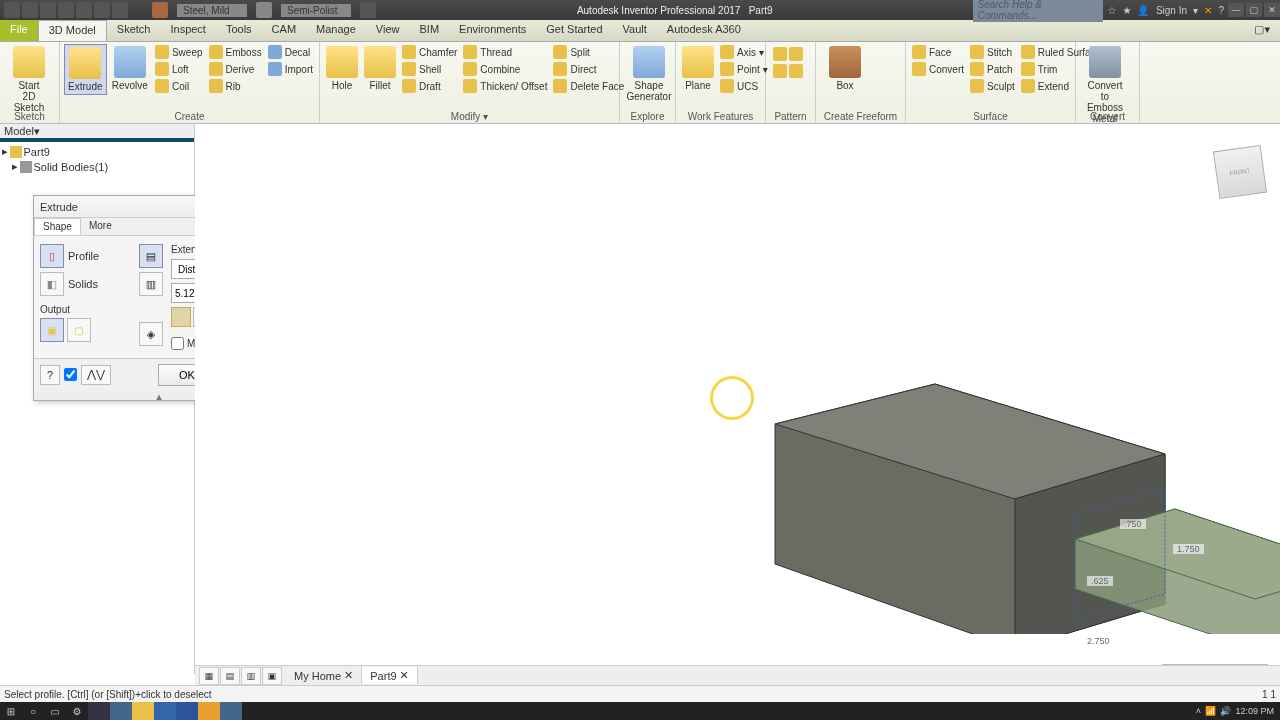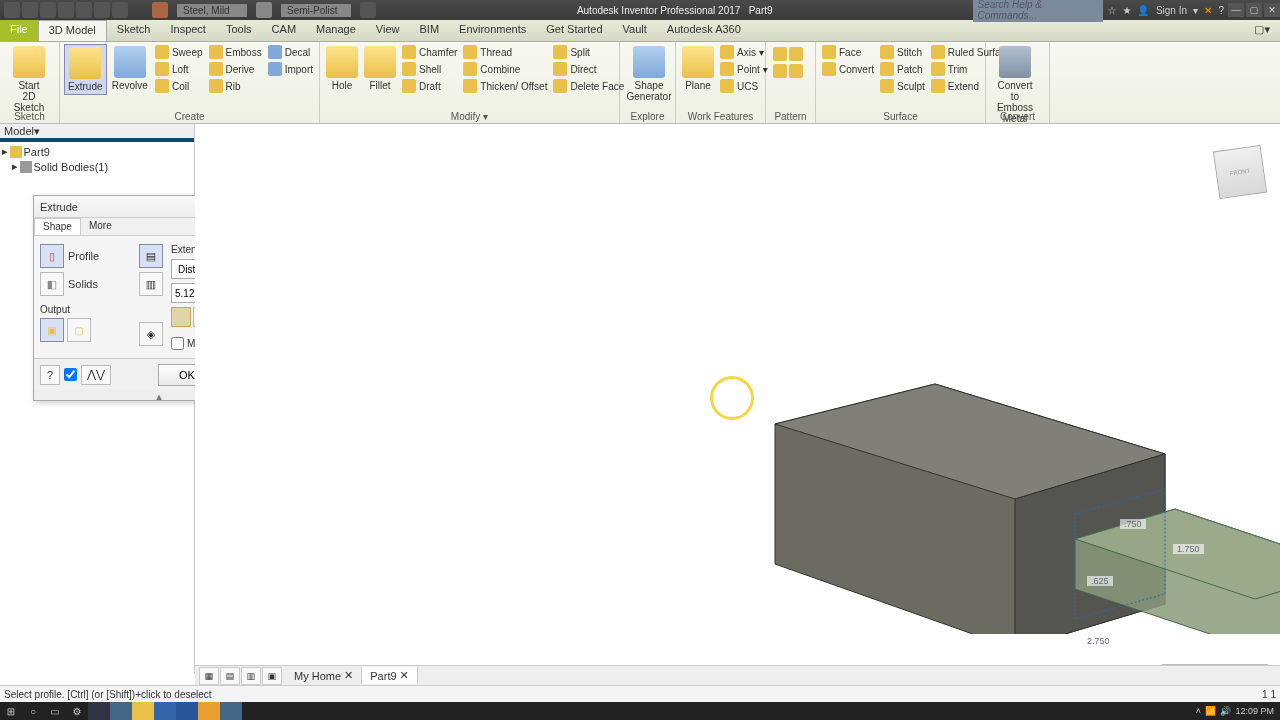--- a/index.html
+++ b/index.html
@@ -304,20 +304,27 @@
           <div class="small-icon" style="background:#e8c04a;"></div>
           <div class="small-icon" style="background:#e8c04a;"></div>
         </div>
       <div class="row">
           <div class="small-icon" style="background:#e8c04a;"></div>
           <div class="small-icon" style="background:#e8c04a;"></div>
         </div>
     </div>
     <div class="panel-title">Pattern</div>
   </div>
+  <div class="ribbon-panel" style="width:90px">
+    <div class="big-btn">
+      <div class="big-icon" style="background:linear-gradient(#c89060,#a06838);"></div>
+      <span>Box</span>
+    </div>
+    <div class="panel-title">Create Freeform</div>
+  </div>
   <div class="ribbon-panel" style="width:170px">
     <div class="row">
       <div class="col">
         <div class="small-btn">
             <span class="small-icon" style="background:#e8c04a;"></span>
             <span>Face</span>
           </div>
         <div class="small-btn">
             <span class="small-icon" style="background:#e8c04a;"></span>
             <span>Convert</span>

